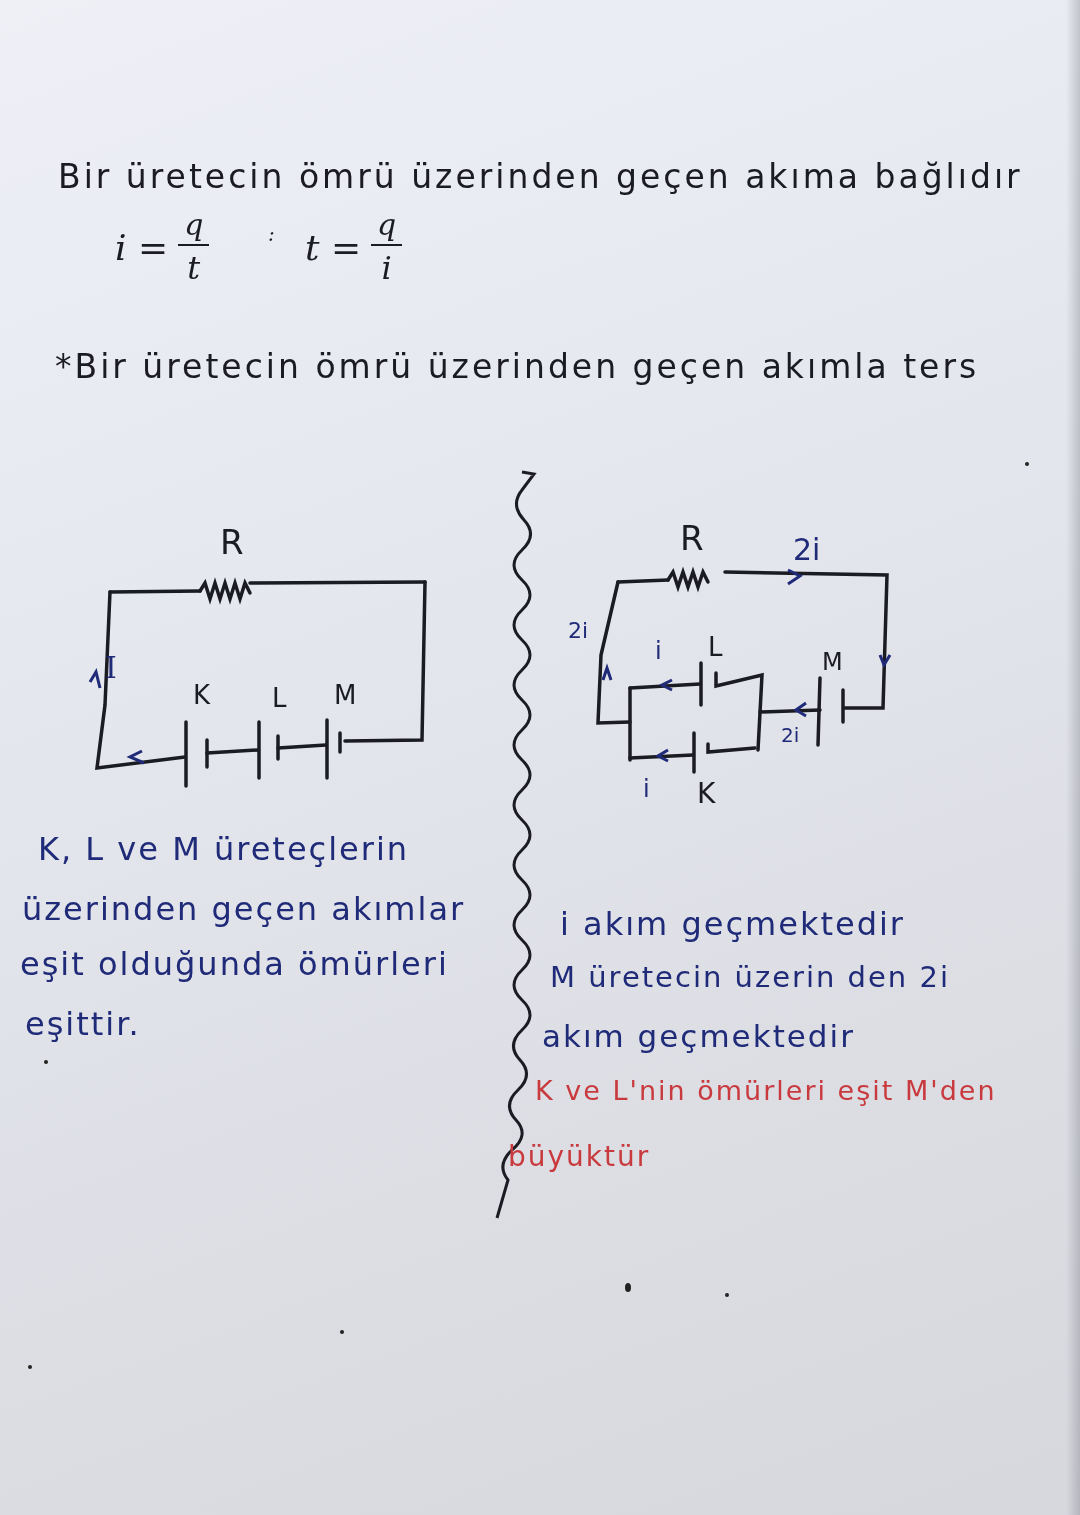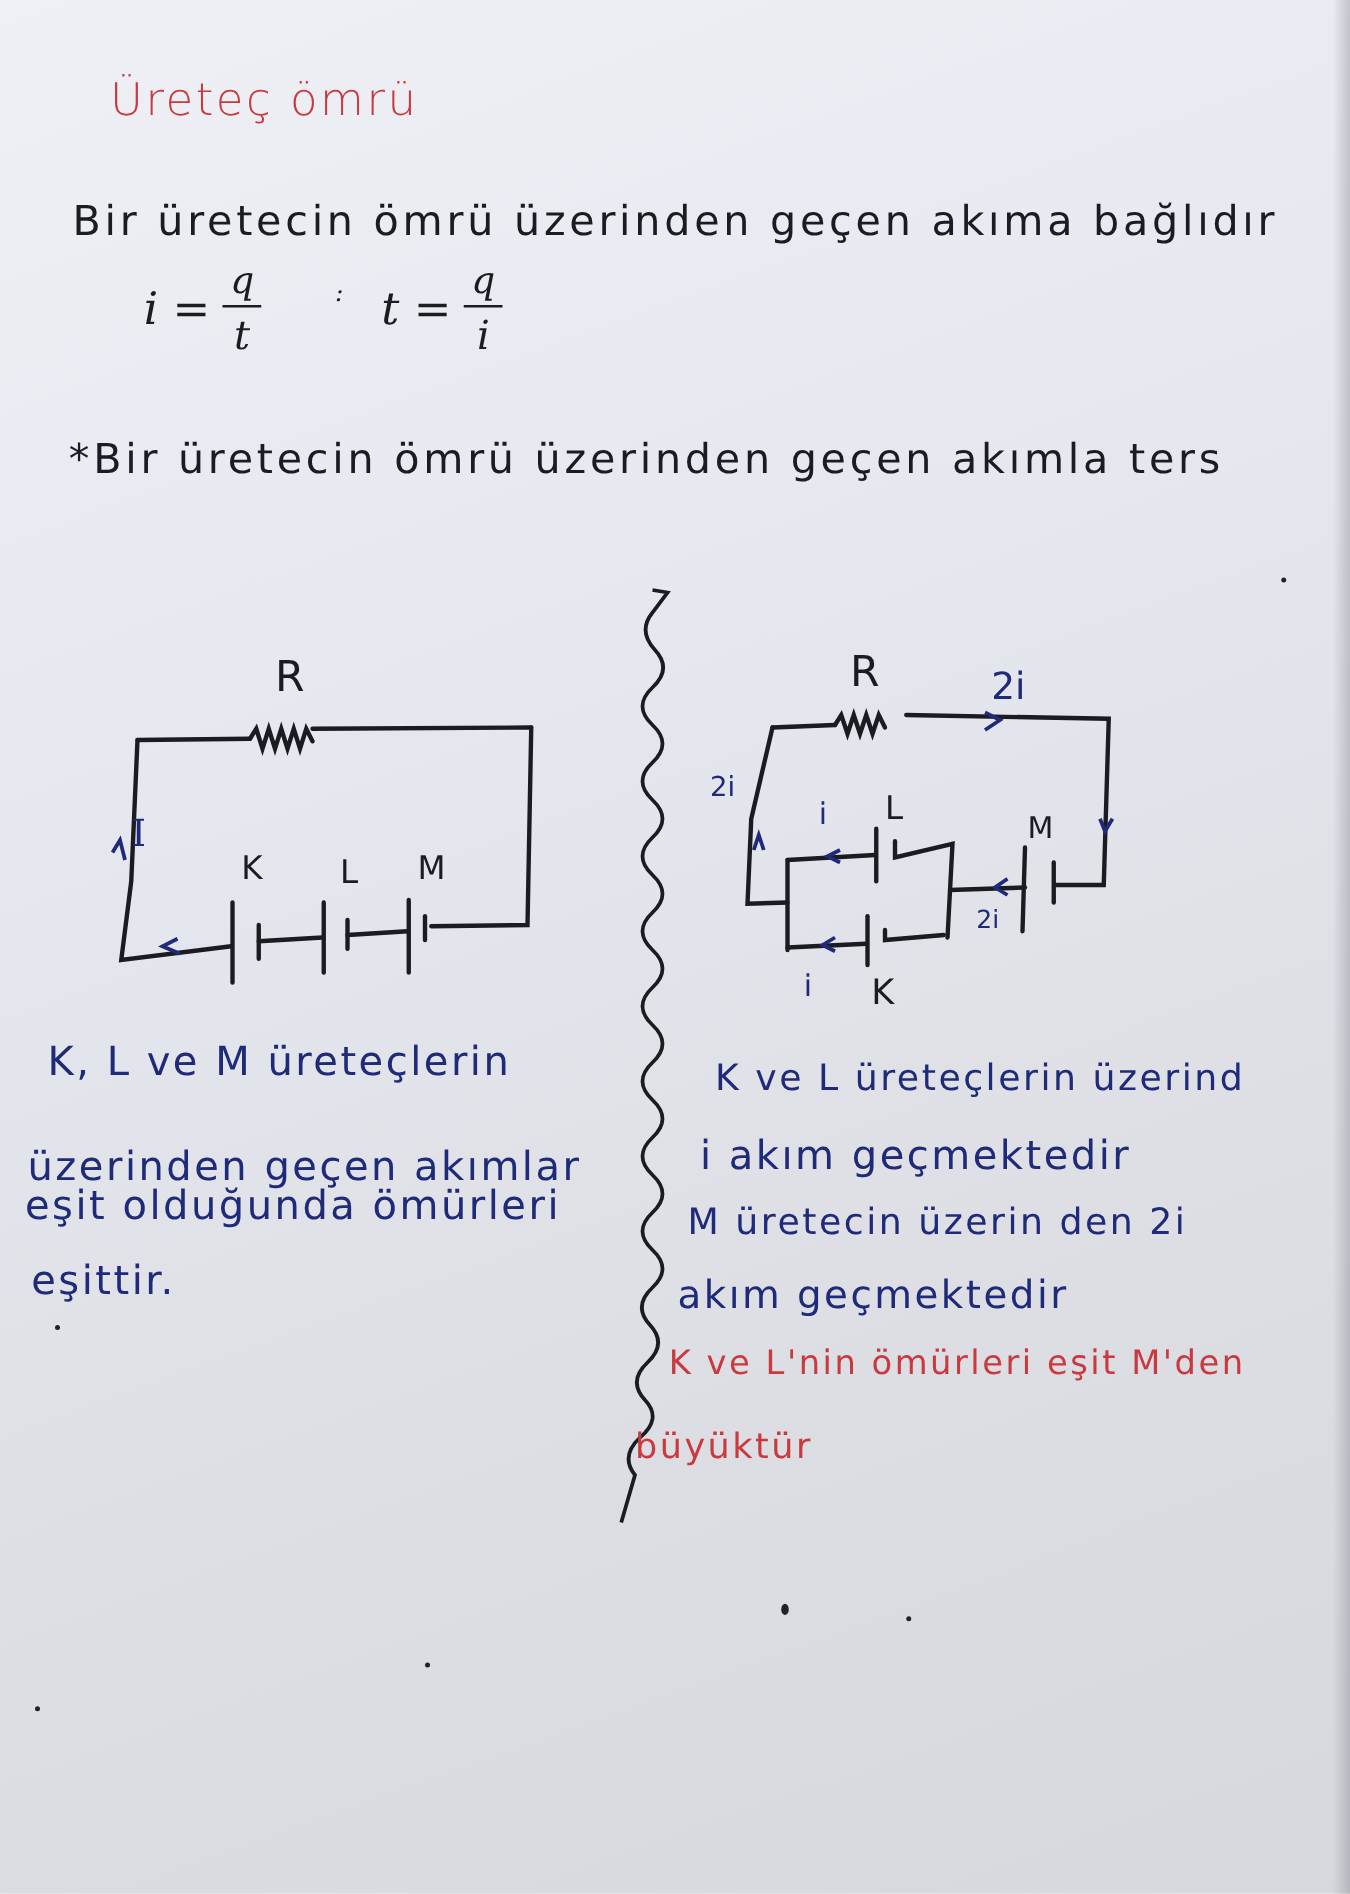--- a/index.html
+++ b/index.html
@@ -22,21 +22,20 @@
   .frac .den { padding-top: 6px; font-size: 32px; }
   svg { position: absolute; overflow: visible; }
   .dot { position: absolute; width: 4px; height: 4px; background: #222; border-radius: 50%; }
   .edge-shadow { position: absolute; right: 0; top: 0; width: 14px; height: 1515px; background: linear-gradient(90deg, rgba(0,0,0,0) 0%, rgba(120,120,130,0.35) 100%); }
 </style>
 </head>
 <body>
 
 <div class="page">
 
-  <div class="hw red title" style="left:88px; top:60px;">Üreteç ömrü</div>
 
   <div class="hw black line" style="left:58px; top:140px;">Bir üretecin ömrü üzerinden geçen akıma bağlıdır</div>
 
   <div class="formula" style="left:115px; top:210px;">
     <span>i =</span>
     <span class="frac">
       <span class="num">q</span>
       <span class="den">t</span>
     </span>
   </div>
@@ -116,25 +115,24 @@
   <div class="hw blue" style="left:793px; top:532px; font-size:30px;">2i</div>
   <div class="hw blue" style="left:568px; top:618px; font-size:22px;">2i</div>
   <div class="hw blue" style="left:655px; top:637px; font-size:24px;">i</div>
   <div class="hw black" style="left:708px; top:632px; font-size:26px;">L</div>
   <div class="hw black" style="left:822px; top:648px; font-size:24px;">M</div>
   <div class="hw blue" style="left:781px; top:723px; font-size:20px;">2i</div>
   <div class="hw blue" style="left:643px; top:775px; font-size:24px;">i</div>
   <div class="hw black" style="left:697px; top:777px; font-size:28px;">K</div>
 
   <div class="hw blue note" style="left:38px; top:830px;">K, L ve M üreteçlerin</div>
-  <div class="hw blue note" style="left:22px; top:890px;margin-top:24px;">üzerinden geçen akımlar</div>
+  <div class="hw blue note" style="left:22px; top:890px;">üzerinden geçen akımlar</div>
   <div class="hw blue note" style="left:20px; top:945px;">eşit olduğunda ömürleri</div>
   <div class="hw blue note" style="left:25px; top:1005px;">eşittir.</div>
 
-  <div class="hw blue note" style="left:572px; top:845px; font-size:29px;">K ve L üreteçlerin üzerind</div>
   <div class="hw blue note" style="left:560px; top:905px; font-size:32px;">i akım geçmektedir</div>
   <div class="hw blue note" style="left:550px; top:960px; font-size:29px;">M üretecin üzerin den 2i</div>
   <div class="hw blue note" style="left:542px; top:1018px; font-size:31px;">akım geçmektedir</div>
 
   <div class="hw red note" style="left:535px; top:1075px; font-size:27px;">K ve L'nin ömürleri eşit M'den</div>
   <div class="hw red note" style="left:508px; top:1140px; font-size:28px;">büyüktür</div>
 
   <div class="dot" style="left:44px; top:1060px;"></div>
   <div class="dot" style="left:625px; top:1283px; width:6px; height:9px;"></div>
   <div class="dot" style="left:1025px; top:462px;"></div>

